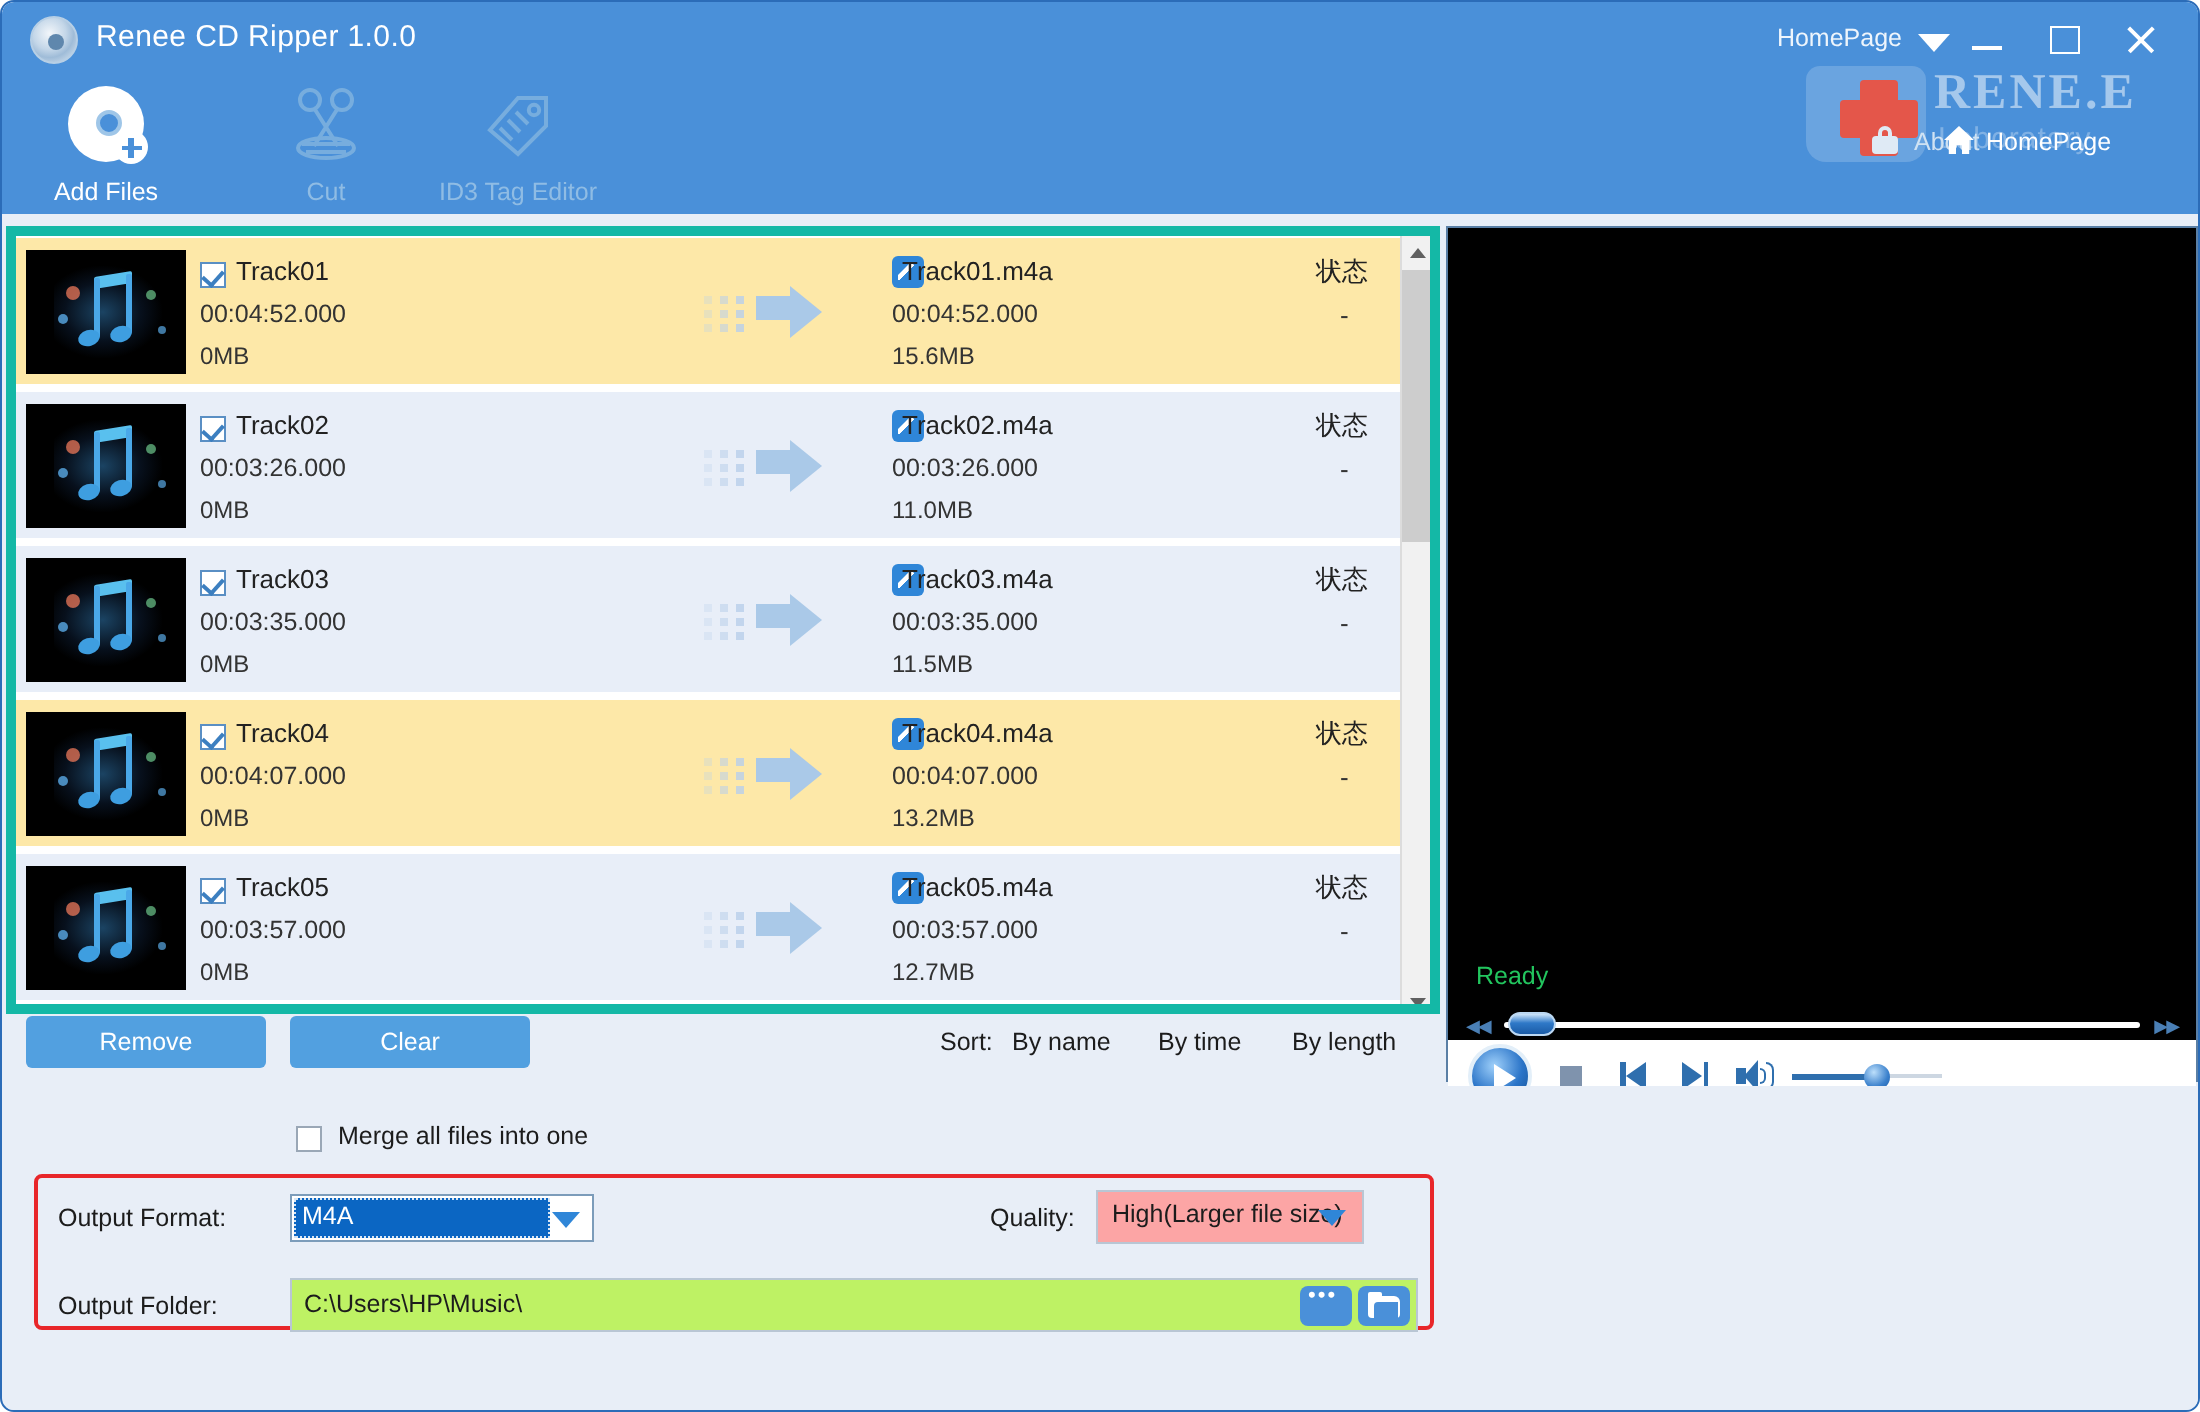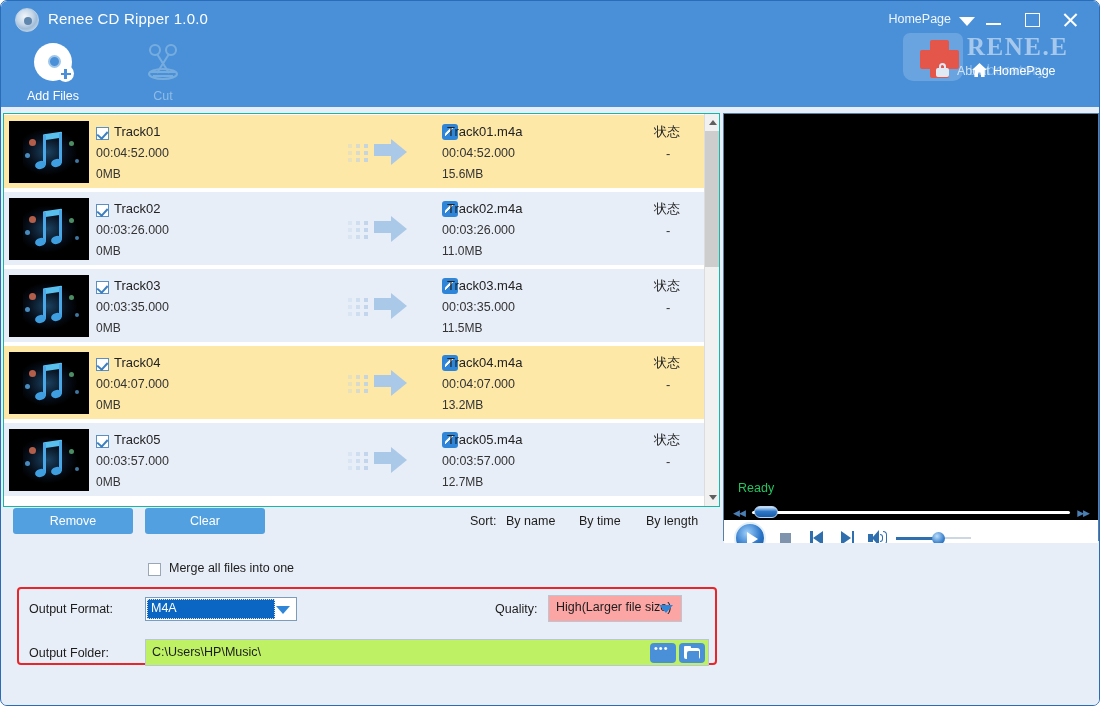--- a/index.html
+++ b/index.html
@@ -135,21 +135,21 @@
   }
   .cd-plus::before, .cd-plus::after {
     content:''; position: absolute; background: #4a90d9;
   }
   .cd-plus::before { left: 3.5px; top: 7.5px; width: 10px; height: 2.4px; }
   .cd-plus::after  { left: 7.3px; top: 3.7px; width: 2.4px; height: 10px; }
 
   
   .list-wrap {
     position: absolute; left: 2px; top: 112px; width: 717px; height: 394px;
-    background: #ffffff; border: 1px solid #14b8a6; overflow: hidden;
+    background: #ffffff; border: 5px solid #14b8a6; overflow: hidden;
   }
   .rows { position: absolute; left: 0; top: 0; width: 703px; }
   .row {
     position: relative; height: 74px; margin-bottom: 3px;
     border-top: 1px solid #ffffff;
   }
   .row.sel { background: #fde8a8; }
   .row.alt { background: #e8eef8; }
 
   .thumb {
@@ -500,20 +500,32 @@
               <circle cx="30" cy="7" r="5"></circle>
             <path d="M16 11 L28 30 M28 11 L16 30"></path>
             <ellipse cx="22" cy="31" rx="14" ry="5"></ellipse>
             <path d="M10 29 L34 29 M12 33 L32 33"></path>
           </g>
         </svg>
       </div>
       <span class="tlabel">Cut</span>
     </div>
 
+    <div class="tool tool-id3 disabled">
+      <div class="ticon">
+        <svg width="44" height="40" viewBox="0 0 44 40">
+          <g stroke="#7fb3e0" stroke-width="2" fill="none" opacity="0.85">
+            <path d="M8 22 L22 6 L36 6 L36 20 L22 34 Z"></path>
+            <circle cx="30" cy="12" r="2.6"></circle>
+            <path d="M13 21 L19 27 M17 17 L23 23 M21 13 L27 19"></path>
+          </g>
+        </svg>
+      </div>
+      <span class="tlabel">ID3 Tag Editor</span>
+    </div>
   </div>
 
   <div class="list-wrap">
     <div class="rows" id="rows-container">
         <div class="row sel">
           <div class="thumb">
             <div class="glow"></div>
             <span class="dot-g" style="left:20px;top:18px;width:7px;height:7px;background:rgba(236,120,90,.75)"></span>
             <span class="dot-g" style="left:16px;top:32px;width:5px;height:5px;background:rgba(90,170,230,.8)"></span>
             <span class="dot-g" style="left:60px;top:20px;width:5px;height:5px;background:rgba(110,200,140,.7)"></span>

